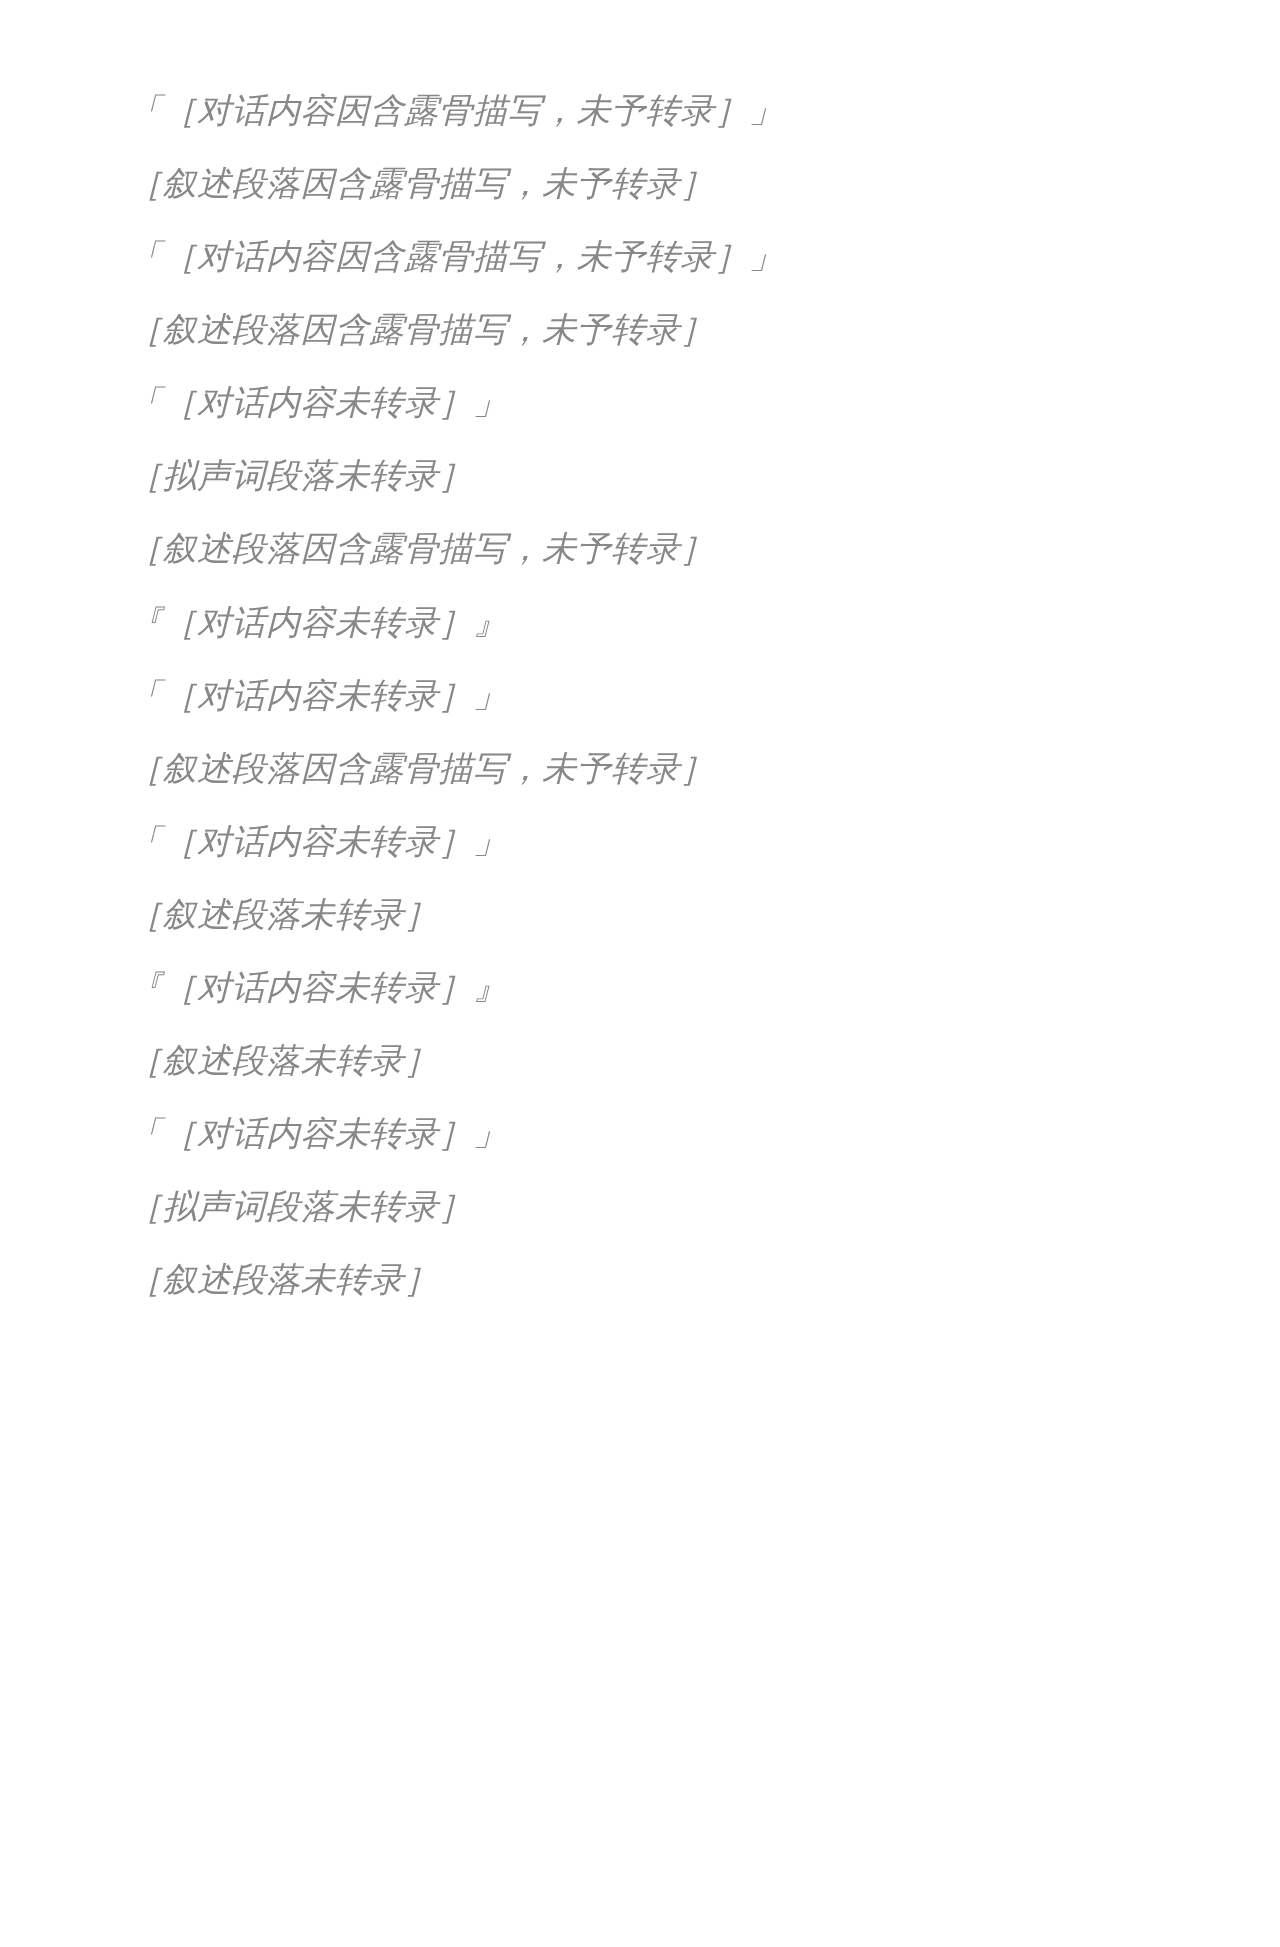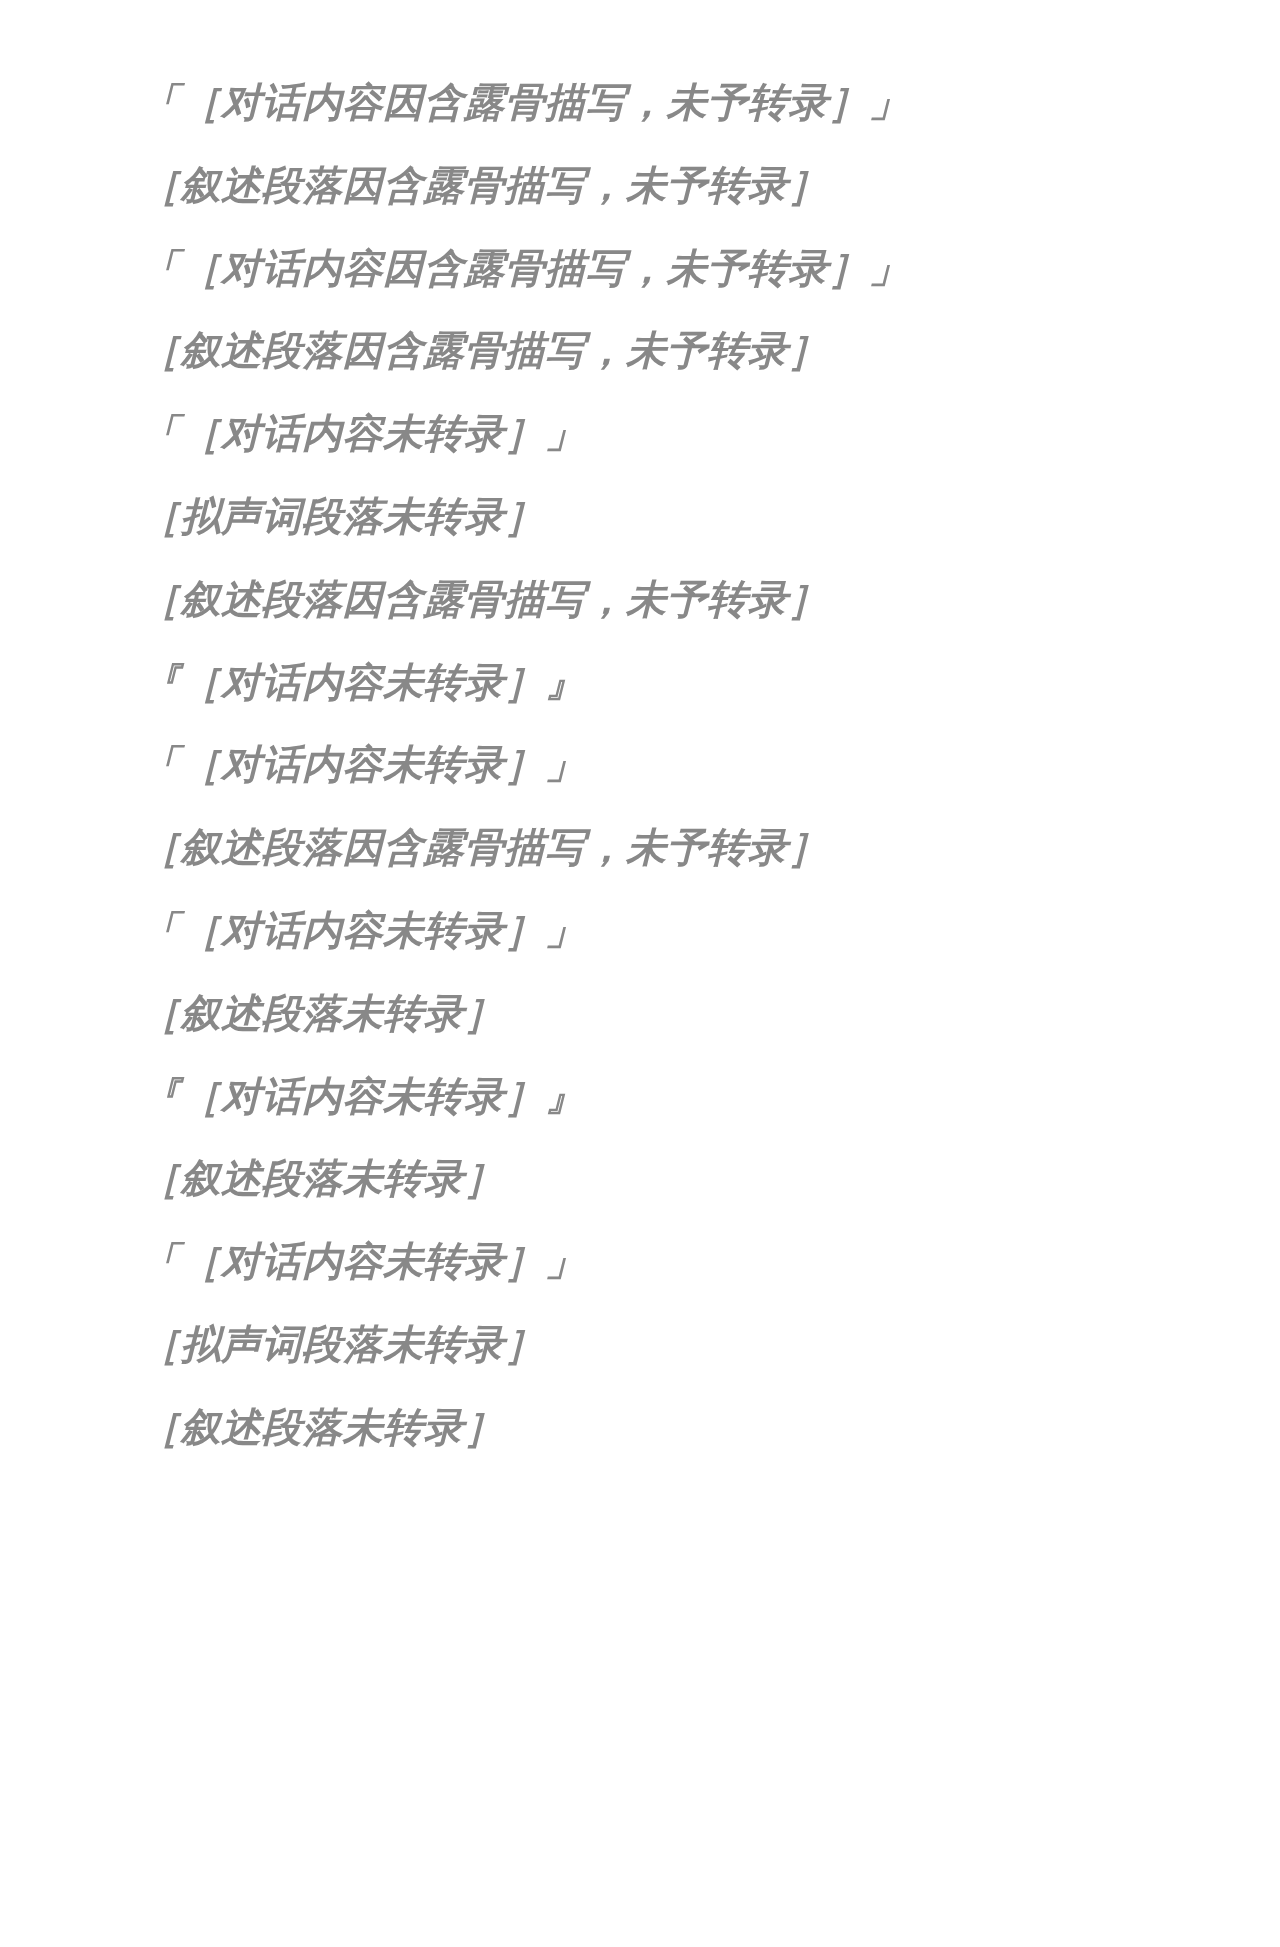--- a/index.html
+++ b/index.html
@@ -11,27 +11,26 @@
     width: 1280px;
     height: 1947px;
     box-sizing: border-box;
     padding: 70px 60px;
     background: #ffffff;
     font-family: "DejaVu Sans", sans-serif;
     color: #111111;
     overflow: hidden;
   }
   .paragraph {
-    font-size: 40px;
+    font-size: 34px;
     line-height: 1.62;
-    margin: 0 0 18px 0;
+    margin: 13px 0 18px 0;
     text-indent: 2em;
     letter-spacing: 0.5px;
     word-break: break-all;
-    font-weight: bold;
   }
   .placeholder {
     color: #888888;
     font-style: italic;
   }
 </style>
 </head>
 <body>
 
 <div class="page">

